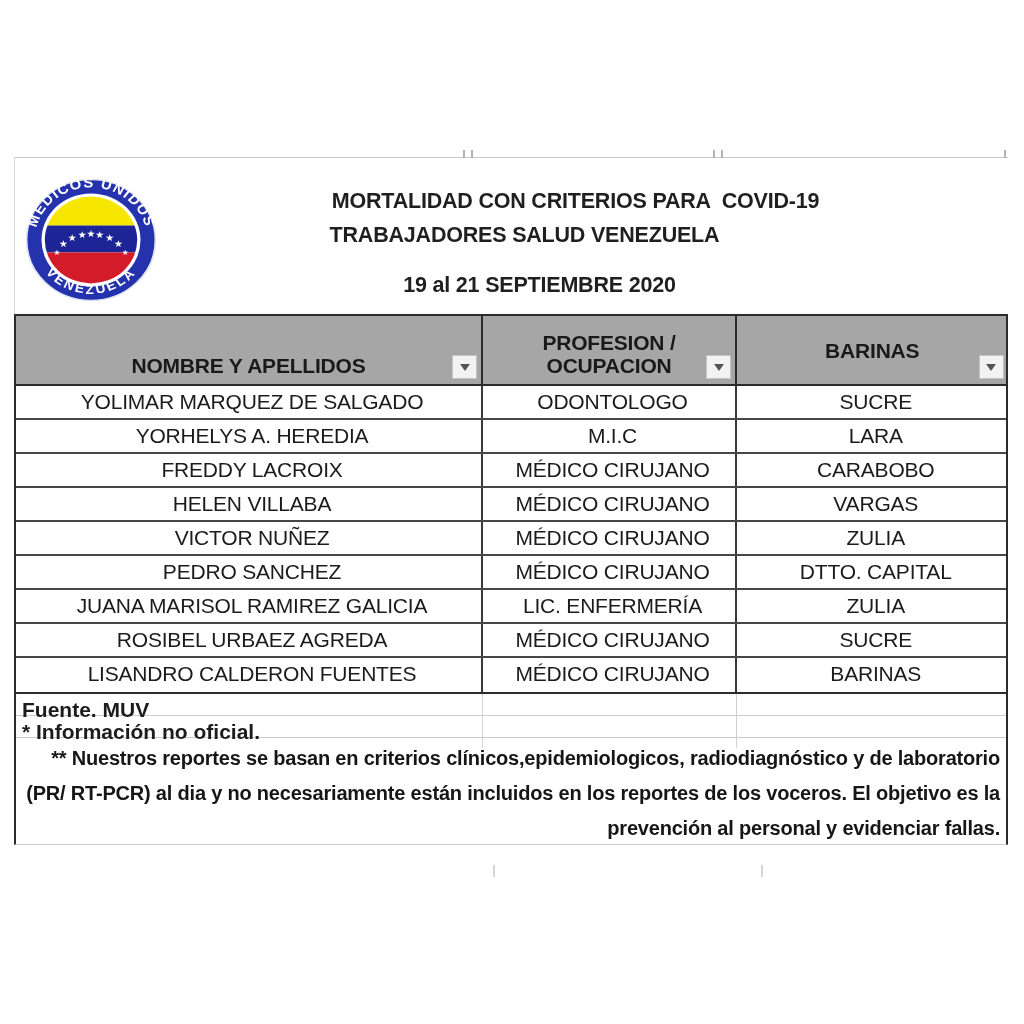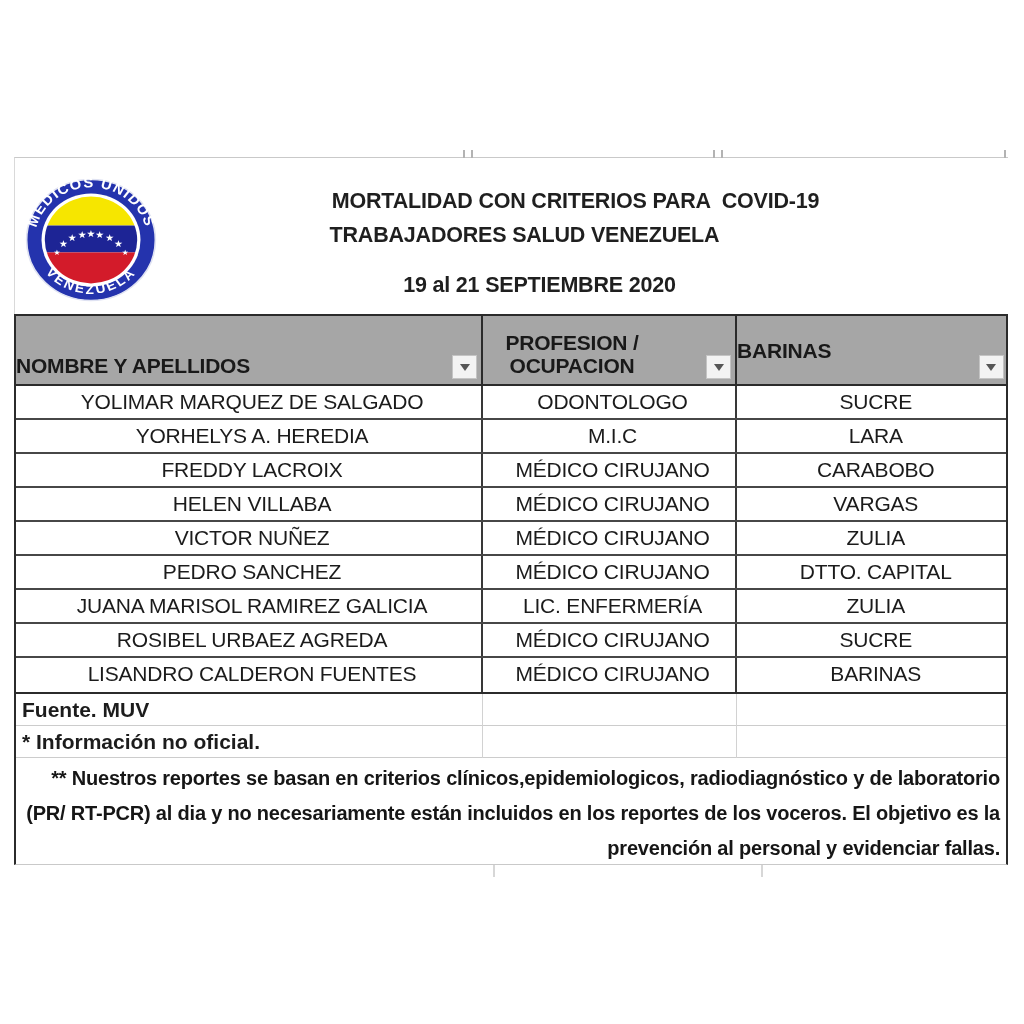--- a/index.html
+++ b/index.html
@@ -26,21 +26,21 @@
   .t2{transform:translateX(-2px);}
   .t3{transform:translateX(13px);margin-top:16px;}
 
   
   .grid-table{border:2.5px solid #2b2b2b;box-sizing:border-box;}
   .hdr{
     display:grid;grid-template-columns:467px 254px 270.5px;
     background:#a6a6a6;height:70px;border-bottom:2px solid #2b2b2b;box-sizing:border-box;
   }
   .hcell{
-    position:relative;display:flex;justify-content:flex-start;box-sizing:border-box;
+    position:relative;display:flex;justify-content:center;box-sizing:border-box;
     font-weight:700;font-size:21px;line-height:23px;text-align:center;color:#191919;
     letter-spacing:-0.2px;
   }
   .hcell.c1,.hcell.c2{align-items:flex-end;padding-bottom:7px;}
   .hcell.c3{align-items:center;}
   .hcell:not(:last-child){border-right:2px solid #2b2b2b;}
   .hcell .lbl2{max-width:178px;}
   .filter-btn{
     position:absolute;right:4px;bottom:5px;width:25px;height:24px;
     background:#f3f3f3;border:1px solid #c4c4c4;box-sizing:border-box;
@@ -58,21 +58,21 @@
     white-space:nowrap;overflow:hidden;letter-spacing:-0.2px;color:#1b1b1b;
   }
   .tcell:not(:last-child){border-right:2px solid #383838;}
 
   
   .footer{
     border-left:2.5px solid #2b2b2b;border-right:2.5px solid #2b2b2b;
     border-bottom:1px solid #c9c9c9;box-sizing:border-box;
   }
   .frow{
-    display:grid;grid-template-columns:467px 254px 270.5px;height:32px;
+    display:grid;grid-template-columns:467px 254px 270.5px;height:22px;
     box-sizing:border-box;border-bottom:1px solid #cccccc;
   }
   .fcell{box-sizing:border-box;font-weight:700;font-size:21px;line-height:32px;padding-left:6px;}
   .fcell:not(:last-child){border-right:1px solid #d2d2d2;}
   .fnote{
     box-sizing:border-box;padding:3px 6px 4px 6px;height:106px;
     font-weight:700;font-size:20px;line-height:35px;letter-spacing:-0.2px;color:#161616;text-align:right;
   }
   .btick{position:absolute;width:2px;height:12px;background:#d7d7d7;}
 </style>

